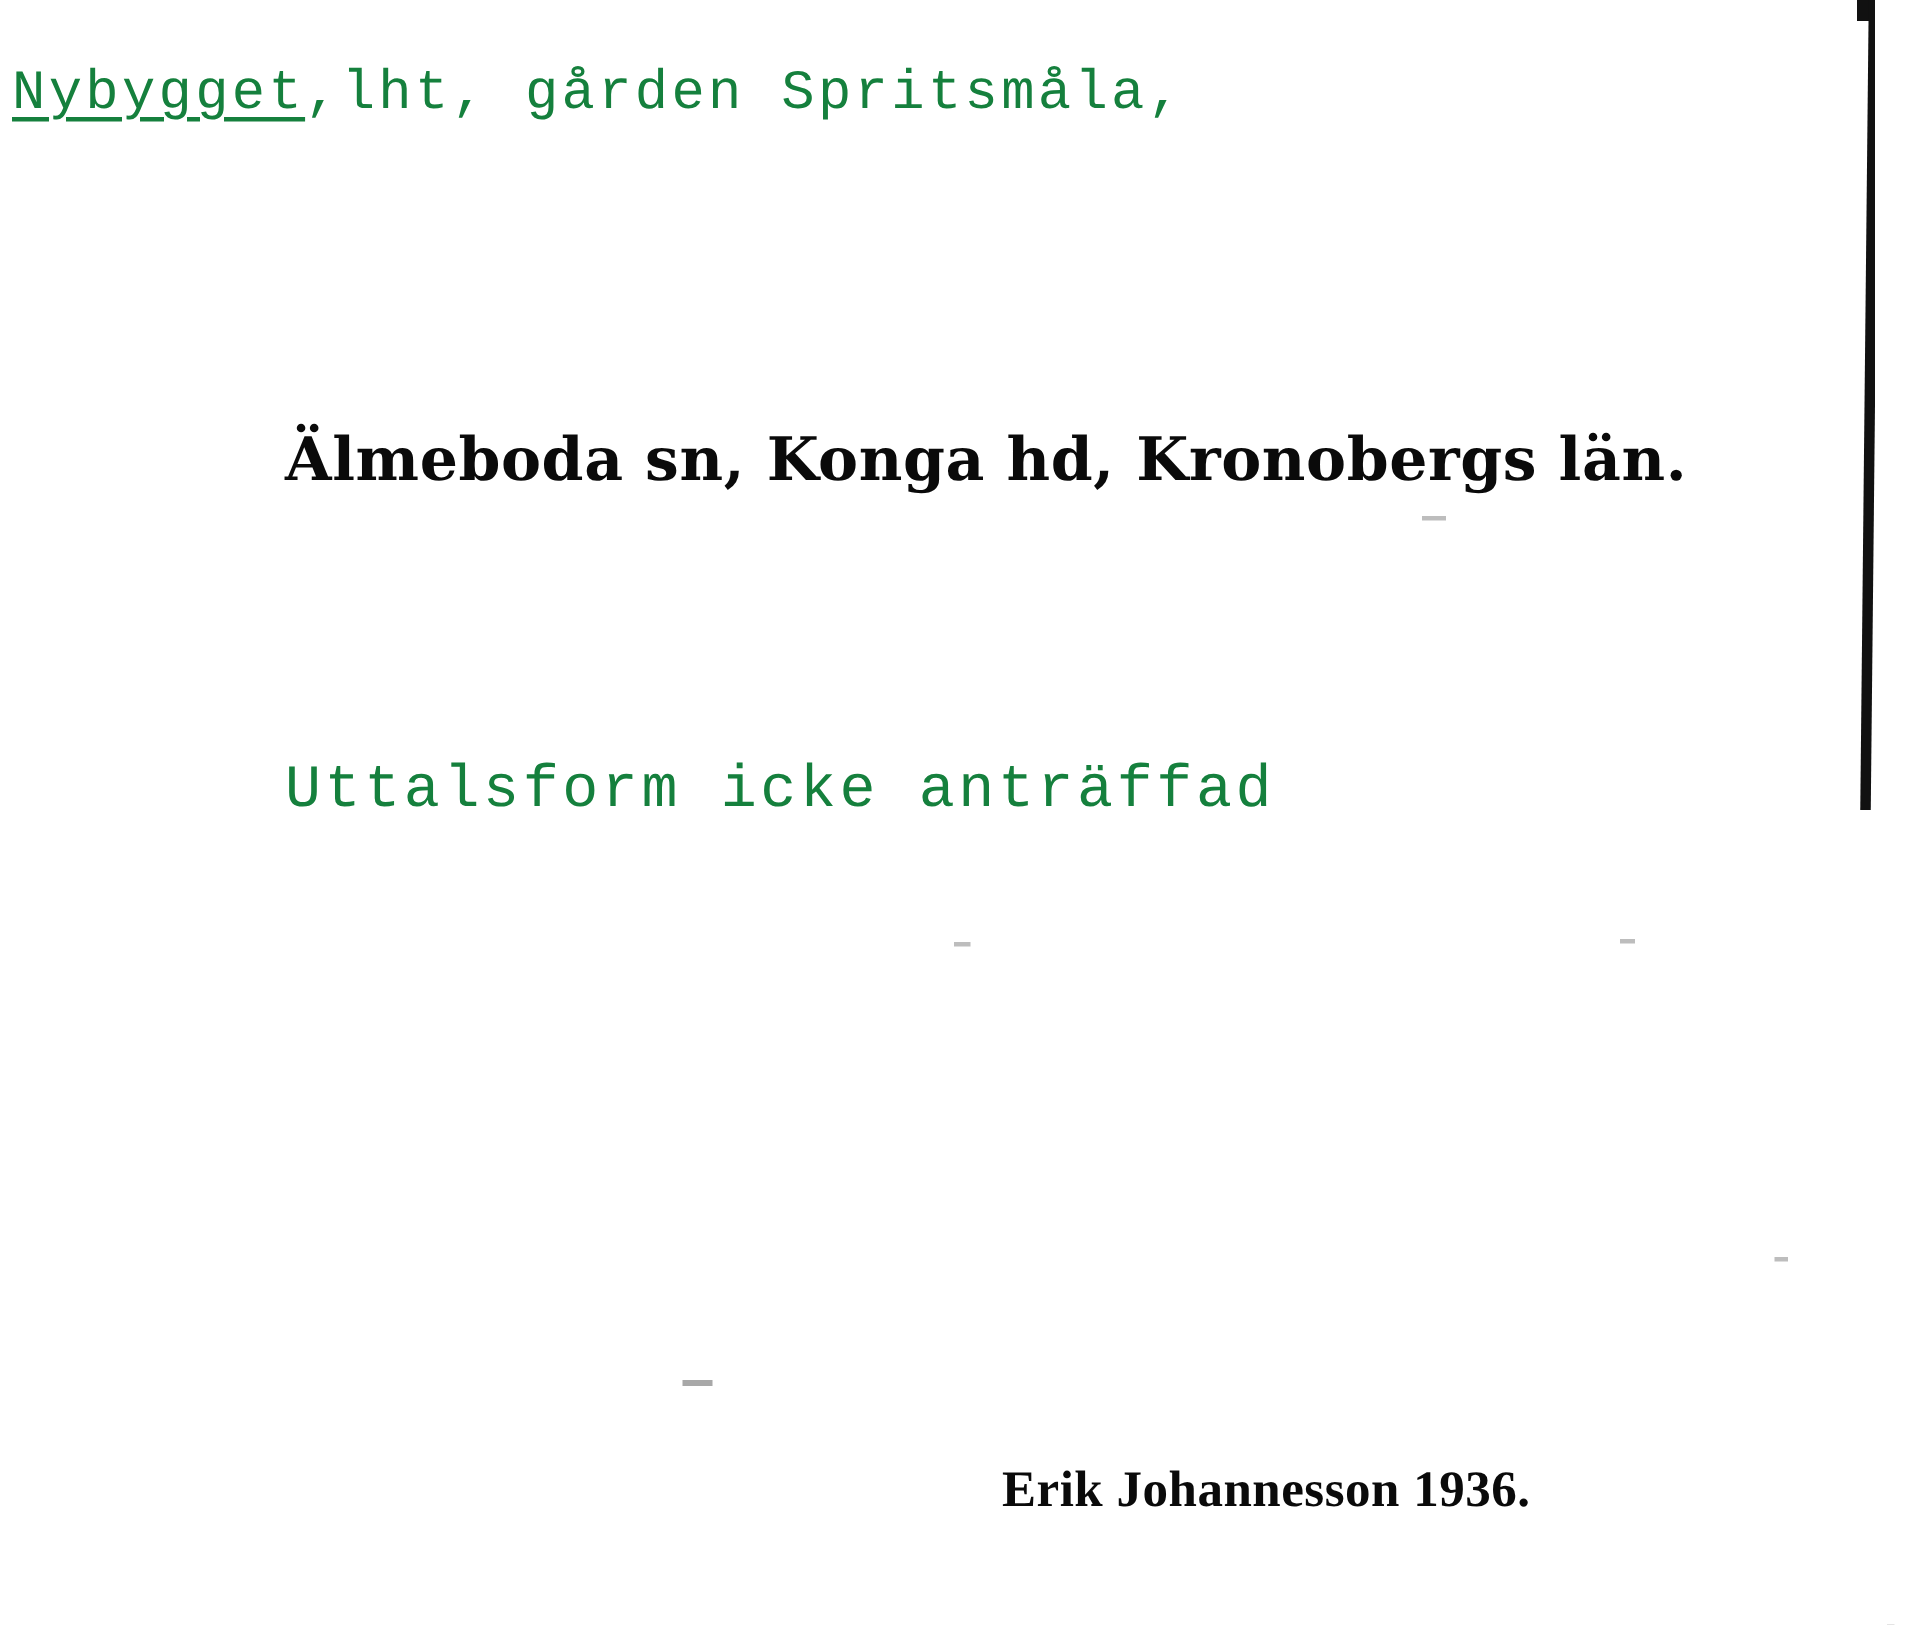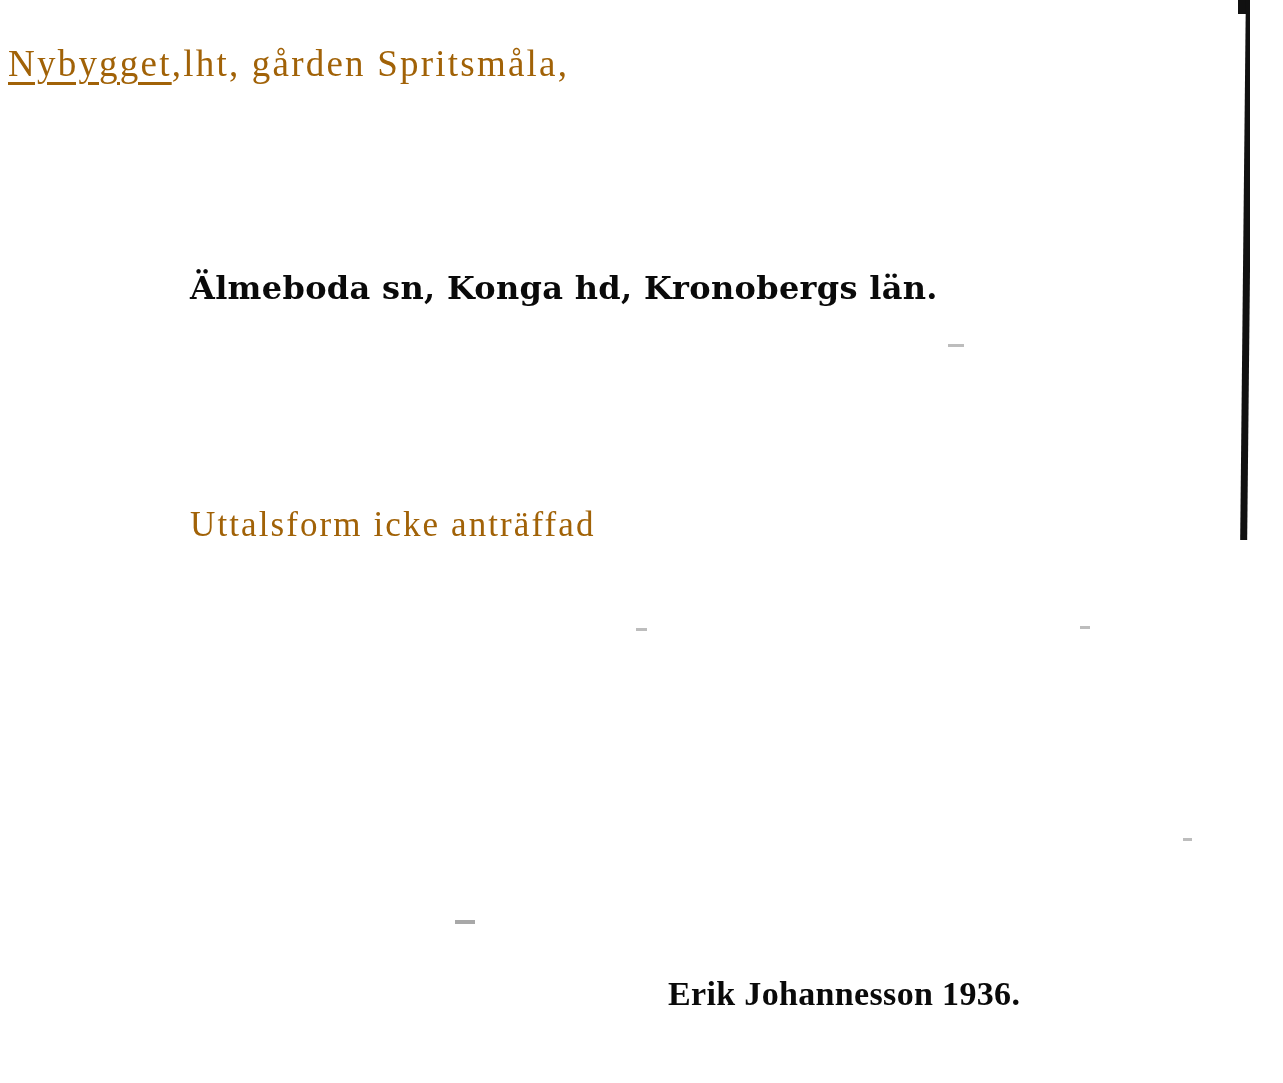--- a/index.html
+++ b/index.html
@@ -11,22 +11,22 @@
     position: relative;
     width: 1283px;
     height: 1083px;
     background: #ffffff;
     overflow: hidden;
   }
 
   
   .typed {
     position: absolute;
-    font-family: Liberation Serif, serif;
-    color: #a16207;
+    font-family: Liberation Mono, monospace;
+    color: #15803d;
     white-space: pre;
     letter-spacing: 0.06em;
   }
 
   
   .printed {
     position: absolute;
     font-family: "DejaVu Serif", "Liberation Serif", serif;
     color: #0a0a0a;
     white-space: pre;
@@ -40,30 +40,30 @@
     font-size: 37px;
   }
   #title-underlined {
     text-decoration: underline;
     text-decoration-thickness: 3px;
     text-underline-offset: 6px;
   }
 
   #parish-line {
     left: 190px;
-    top: 269px;
-    font-size: 32px;
+    top: 283px;
+    font-size: 40px;
     font-weight: 700;
     letter-spacing: 0.01em;
   }
 
   #pronunciation-line {
     left: 190px;
     top: 505px;
-    font-size: 35px;
+    font-size: 40px;
     text-align: center;
   }
 
   #sources-line {
     left: 398px;
     top: 788px;
     font-size: 36px;
   }
 
   #signature-line {

